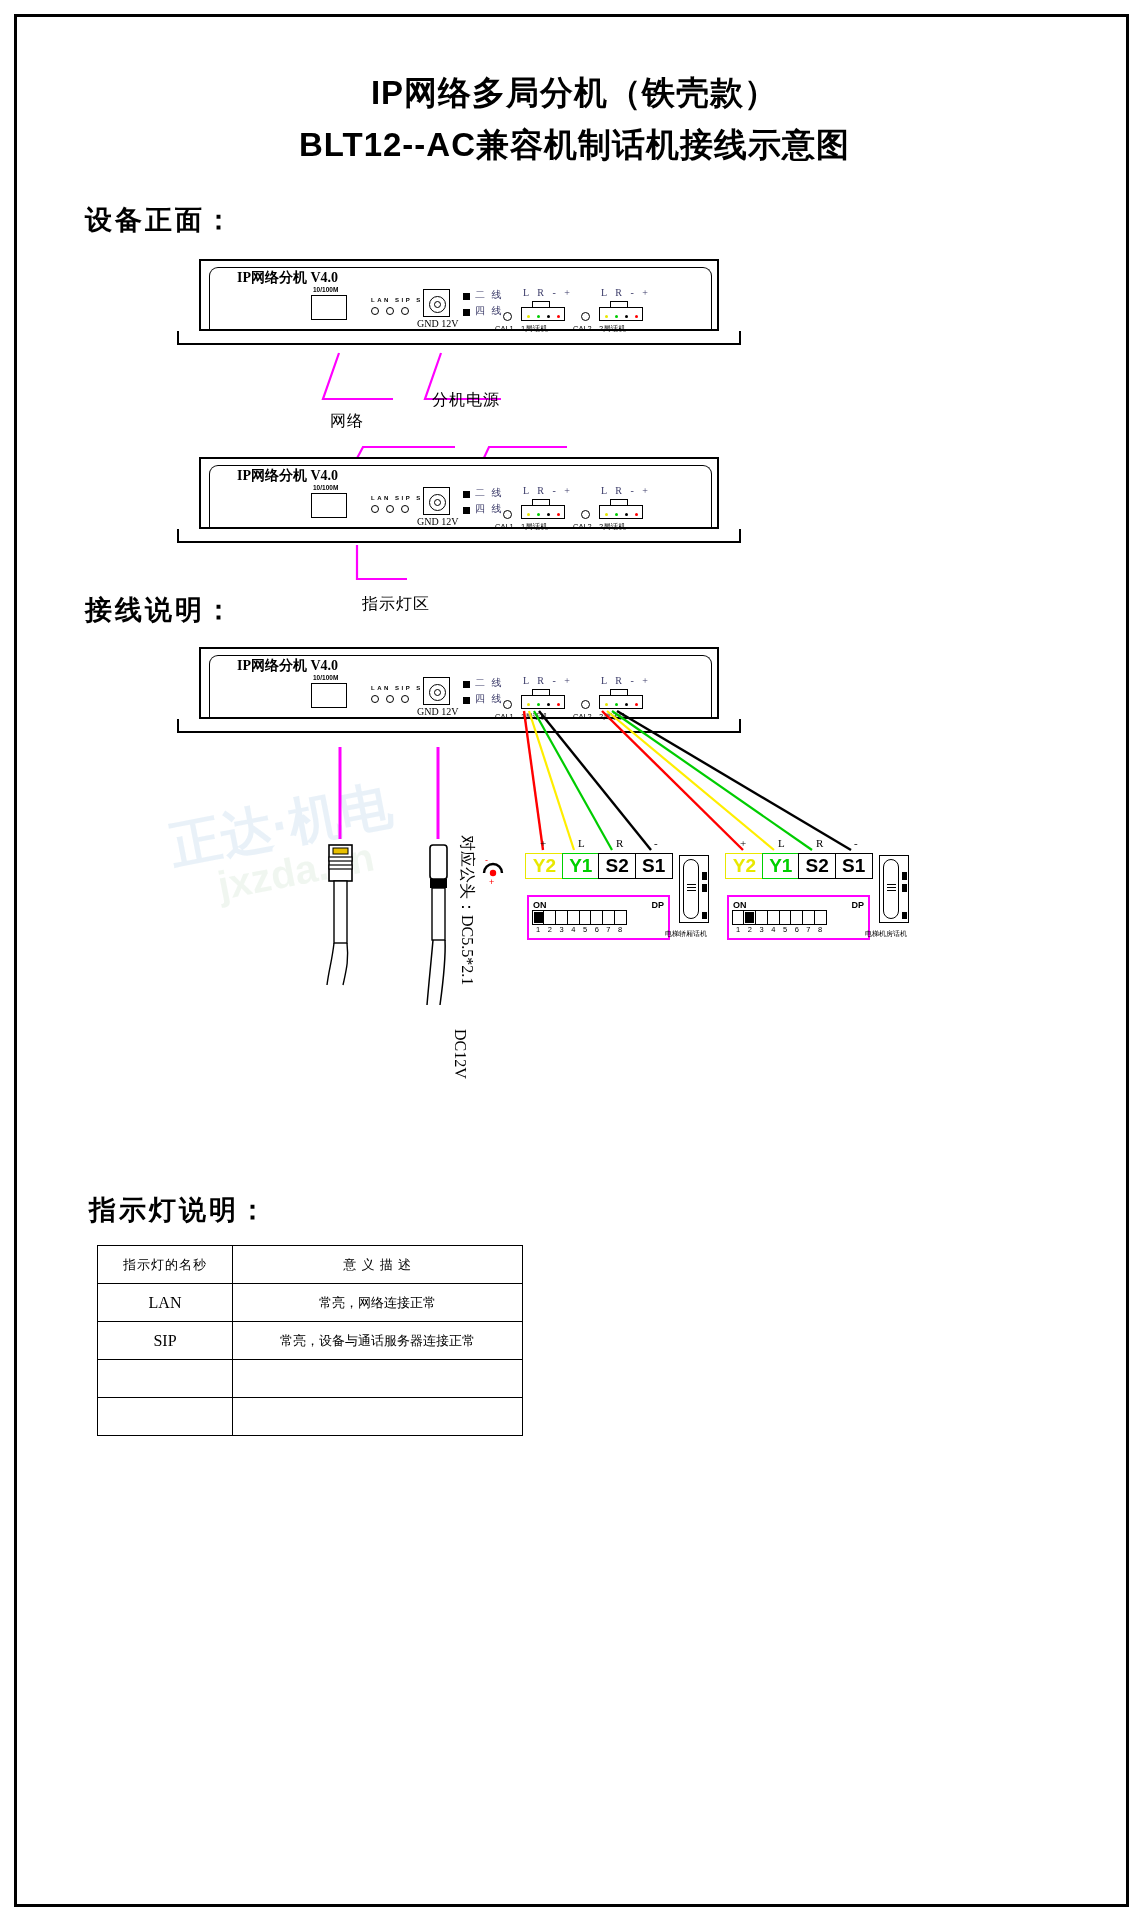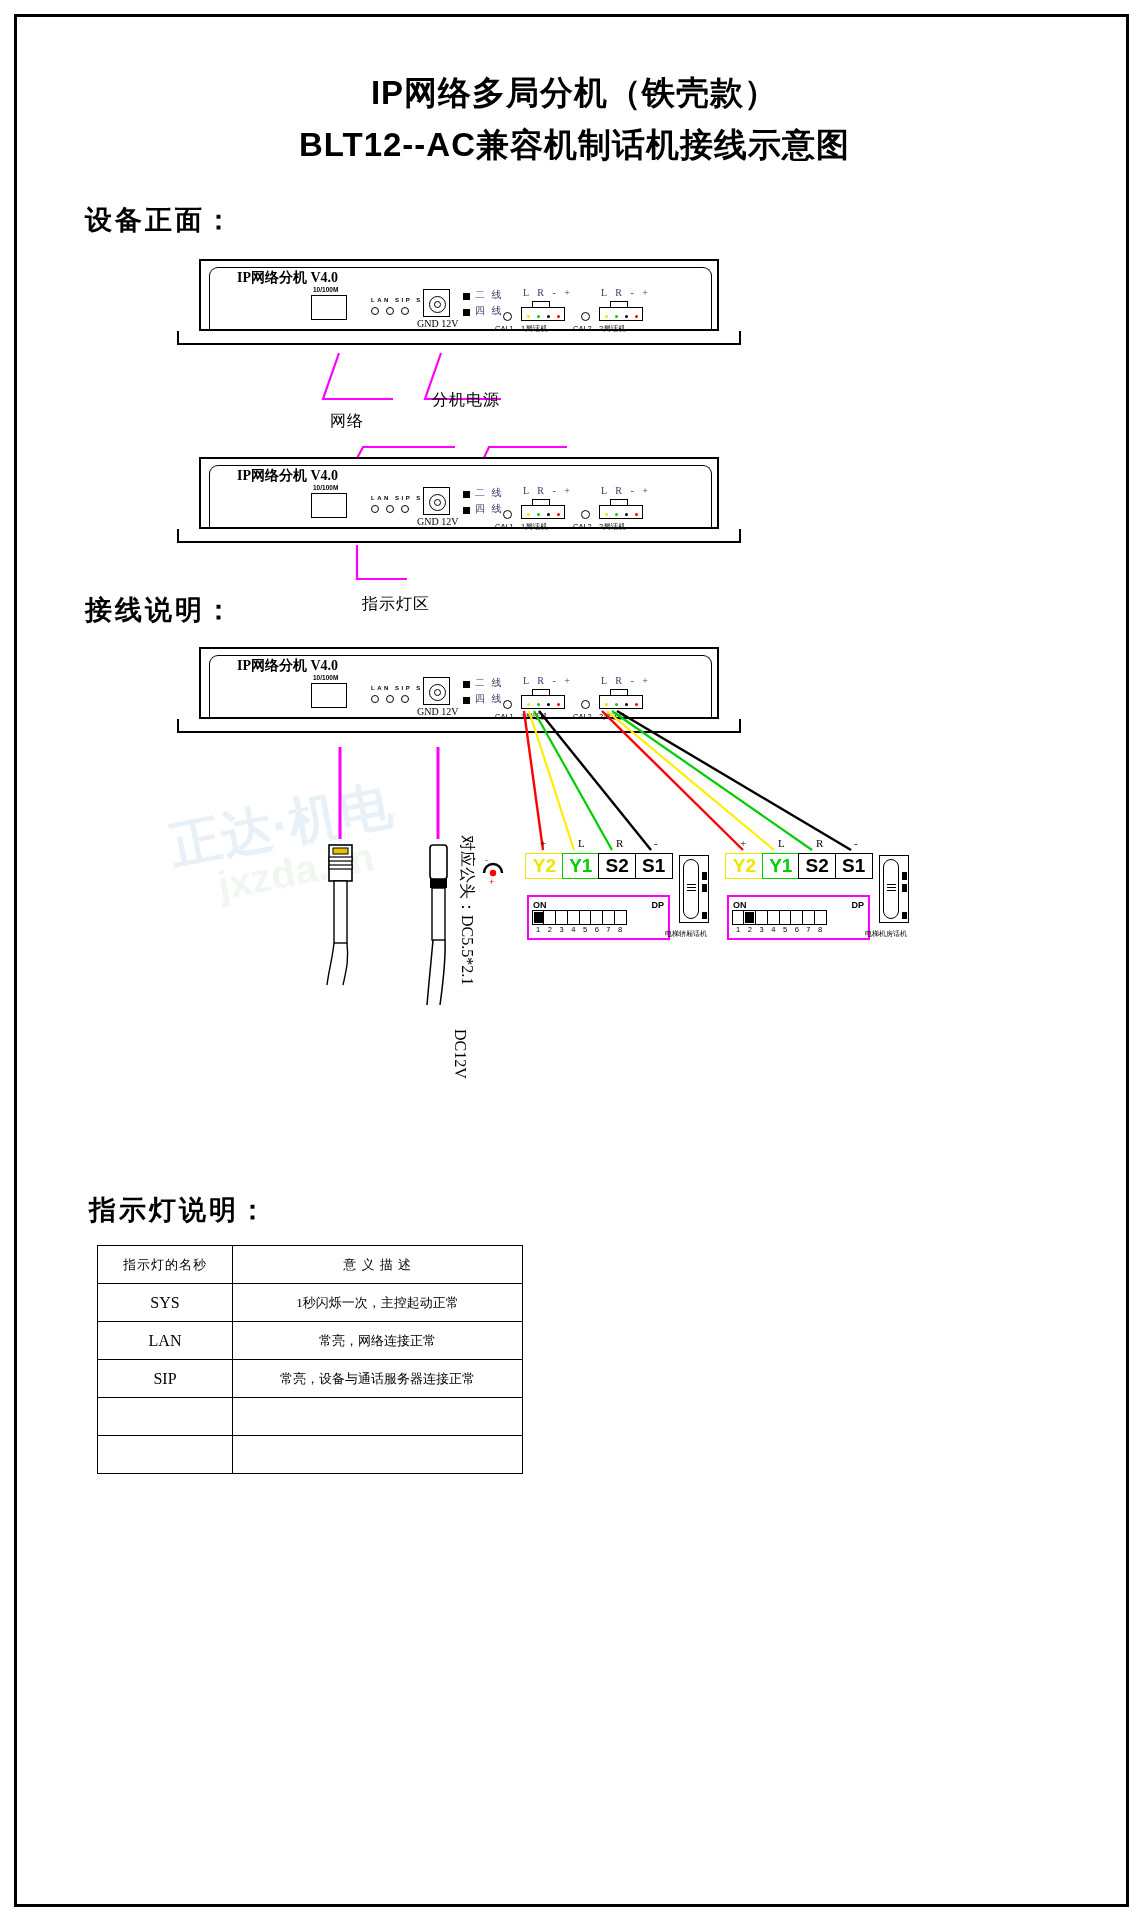--- a/index.html
+++ b/index.html
@@ -558,24 +558,20 @@
     <div class="hs-cap" style="left:848px; top:912px;">电梯机房话机</div>
   </div>
 
   <div class="sec-head" style="left:72px; top:1175px;">指示灯说明：</div>
 
   <table class="led-table" style="left:80px; top:1228px;">
     <tbody>
           <tr class="hdr">
       <td class="c1">指示灯的名秒</td>
       <td class="c2">意  义  描  述</td>
-    </tr>
-    <tr>
-      <td class="c1 code">SYS</td>
-      <td class="c2">1秒闪烁一次，主控起动正常</td>
     </tr>
     <tr>
       <td class="c1 code">LAN</td>
       <td class="c2">常亮，网络连接正常</td>
     </tr>
     <tr>
       <td class="c1 code">SIP</td>
       <td class="c2">常亮，设备与通话服务器连接正常</td>
     </tr>
     <tr>

